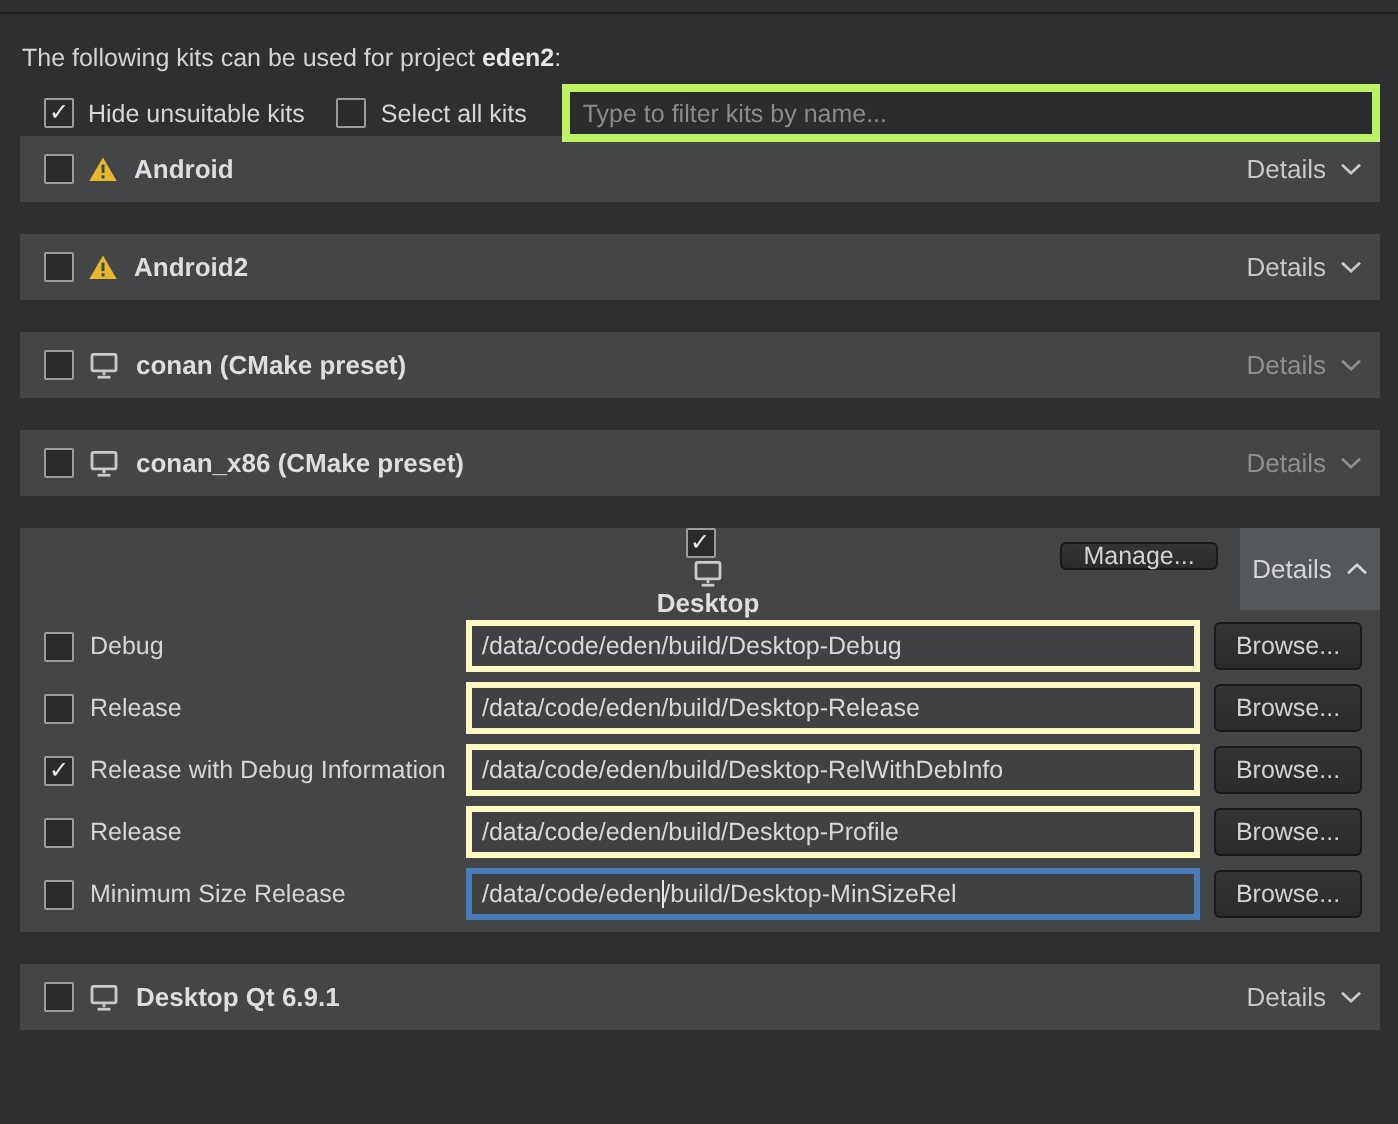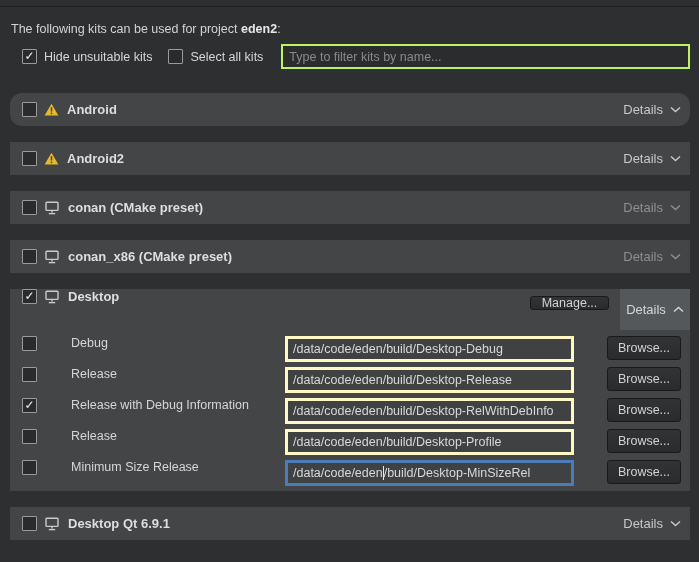--- a/index.html
+++ b/index.html
@@ -29,54 +29,54 @@
     background:#2a2b2c; display:inline-flex; align-items:center; justify-content:center;
     cursor:default;
   }
   .checkbox.checked::after { content:"✓"; color:#ececec; font-size:12px; line-height:1; margin-top:-1px; }
 
   .check-label { margin-left:7px; color:#d6d6d6; }
   .gap { width:16px; }
 
   .filter-input {
     flex:1; margin-left:18px; height:21px;
-    background:#2b2c2d; border:2px solid #bef264;
+    background:#2b2c2d; border:4px solid #bef264;
     color:#fde047; font-family:inherit; font-size:12.5px; padding:0 6px; outline:none;
   }
   .filter-input::placeholder { color:#8a8a8a; }
 
   .kit-row {
     height:33px; background:#434547; margin-top:16px;
     display:flex; align-items:center; padding:0 9px 0 12px;
   }
-  .kit-row.first { margin-top:25px;border-radius:12px; }
+  .kit-row.first { margin-top:0; }
   .kit-icon { margin-left:7px; display:flex; align-items:center; }
   .kit-name { margin-left:8px; font-size:13px; font-weight:bold; color:#dedede; }
   .details-toggle {
     margin-left:auto; display:flex; align-items:center; gap:7px;
     color:#c6c8c9; font-size:13px; cursor:default;
   }
   .details-toggle.dim { color:#8d8f91; }
 
   .desktop-section { background:#434547; margin-top:16px; position:relative; padding-bottom:7px; }
-  .desktop-header { height:33px; display:flex; align-items:flex-start; padding-left:12px; }
+  .desktop-header { height:33px; display:flex; align-items:center; padding-left:0;flex-direction:column; }
   .details-patch {
     position:absolute; top:0; right:0; width:70px; height:41px;
     background:#55585b; color:#d4d5d6; font-size:13px;
     display:flex; align-items:center; justify-content:center; gap:7px;
   }
   .btn {
     background:linear-gradient(#323334,#2a2b2c);
     border:1px solid #18191a; border-radius:3px;
     color:#d2d2d2; font-family:inherit; font-size:12.5px;
     display:flex; align-items:center; justify-content:center; cursor:default;
   }
   .manage-btn { position:absolute; top:7px; right:81px; width:79px; height:14px; }
 
-  .config-row { display:flex; margin:7px 9px 0 12px; height:24px;gap:26px; }
+  .config-row { display:flex; align-items:center; margin:7px 9px 0 12px; height:24px; }
   .config-row.first { margin-top:14px; }
   .config-label { margin-left:8px; width:188px; color:#d6d6d6; white-space:nowrap; }
   .path-input {
     flex:1; height:20px; border:3px solid #fef9c3; background:#3f4143;
     display:flex; align-items:center; padding:0 5px;
     color:#d8d8d8; white-space:nowrap; overflow:hidden; cursor:text;
   }
   .path-input.focused { border-color:#4a7cba; }
   .caret { width:1px; height:14px; background:#e9e9e9; display:inline-block; flex:0 0 1px; }
   .browse-btn { width:74px; height:24px; margin-left:7px; flex:0 0 74px; }

